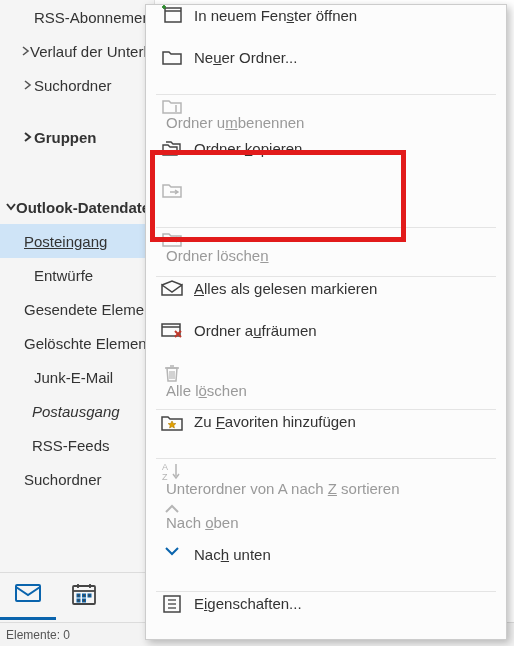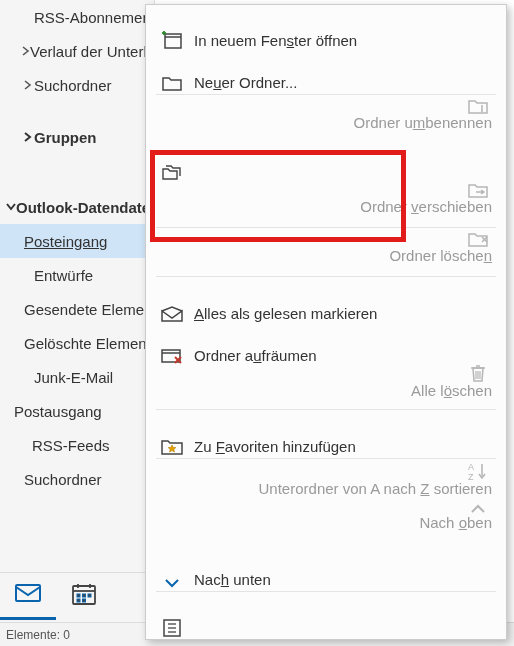--- a/index.html
+++ b/index.html
@@ -98,21 +98,21 @@
     top: 4px;
     width: 362px;
     background: #fcfcfc;
     border: 1px solid #cccccc;
     box-shadow: 3px 3px 8px rgba(0,0,0,.25);
     box-sizing: border-box;
     padding: 2px 0;
   }
   .mi {
     display: flex;
-    align-items: flex-end;
+    align-items: flex-start;
     height: 42px;
     padding: 0 14px 0 12px;
     color: #333;
     cursor: default;
     white-space: nowrap;
   }
   .mi.disabled { color: #9a9a9a; flex-direction: column; }
   .mi .icon {
     width: 28px;
     display: inline-flex;
@@ -193,21 +193,21 @@
   </div>
   <div class="tree-item sub" style="padding-left:24px;">
     <span>Gesendete Elemente</span>
   </div>
   <div class="tree-item sub" style="padding-left:24px;">
     <span>Gelöschte Elemente</span>
   </div>
   <div class="tree-item sub" style="">
     <span>Junk-E-Mail</span>
   </div>
-  <div class="tree-item sub" style="padding-left:14px;">
+  <div class="tree-item sub" style="padding-left:32px;font-style:italic;">
     <span>Postausgang</span>
   </div>
   <div class="tree-item sub" style="padding-left:32px;">
     <span>RSS-Feeds</span>
   </div>
   <div class="tree-item sub" style="padding-left:24px;">
     <span>Suchordner</span>
   </div>
 
   <div class="bottom-icons">
@@ -276,30 +276,30 @@
     <span class="lbl"><span>Ordner u</span><span class="accel">m</span><span>benennen</span></span>
   </div>
 
   <div class="mi">
     <span class="icon">
       <svg width="20" height="18">
           <path d="M1 5 h5 l2 2 h7 v8 h-14 z" fill="none" stroke="#444" stroke-width="1.4"></path>
           <path d="M4 2 h5 l2 2 h7 v8" fill="none" stroke="#444" stroke-width="1.4"></path>
         </svg>
     </span>
+    <span class="lbl"><span>Ordner </span><span class="accel">k</span><span>opieren</span></span>
   </div>
 
   <div class="mi disabled">
     <span class="icon">
       <svg width="20" height="16">
           <path d="M1 3 h6 l2 2 h10 v10 h-18 z" fill="none" stroke="#b5b5b5" stroke-width="1.5"></path>
           <path d="M8 10 h7 M13 8 l3 2 -3 2" fill="none" stroke="#b5b5b5" stroke-width="1.4"></path>
         </svg>
     </span>
-    <span class="lbl"><span>Ordner </span><span class="accel">v</span><span>erschieben</span></span>
   </div>
 
   <div class="sep"></div>
 
   <div class="mi disabled">
     <span class="icon">
       <svg width="20" height="16">
           <path d="M1 3 h6 l2 2 h10 v10 h-18 z" fill="none" stroke="#b5b5b5" stroke-width="1.5"></path>
           <line x1="14" y1="6" x2="19" y2="11" stroke="#b5b5b5" stroke-width="1.5"></line>
           <line x1="19" y1="6" x2="14" y2="11" stroke="#b5b5b5" stroke-width="1.5"></line>
@@ -394,17 +394,18 @@
 
   <div class="mi">
     <span class="icon">
       <svg width="18" height="18">
           <rect x="1" y="1" width="16" height="16" fill="none" stroke="#444" stroke-width="1.5"></rect>
           <line x1="5" y1="5" x2="13" y2="5" stroke="#444" stroke-width="1.3"></line>
           <line x1="5" y1="9" x2="13" y2="9" stroke="#444" stroke-width="1.3"></line>
           <line x1="5" y1="13" x2="13" y2="13" stroke="#444" stroke-width="1.3"></line>
         </svg>
     </span>
+    <span class="lbl"><span>E</span><span class="accel">i</span><span>genschaften...</span></span>
   </div>
 
 </div>
 
 <div class="callout" style="left:150px;top:150px;width:256px;height:92px;"></div>
 
 </body></html>

